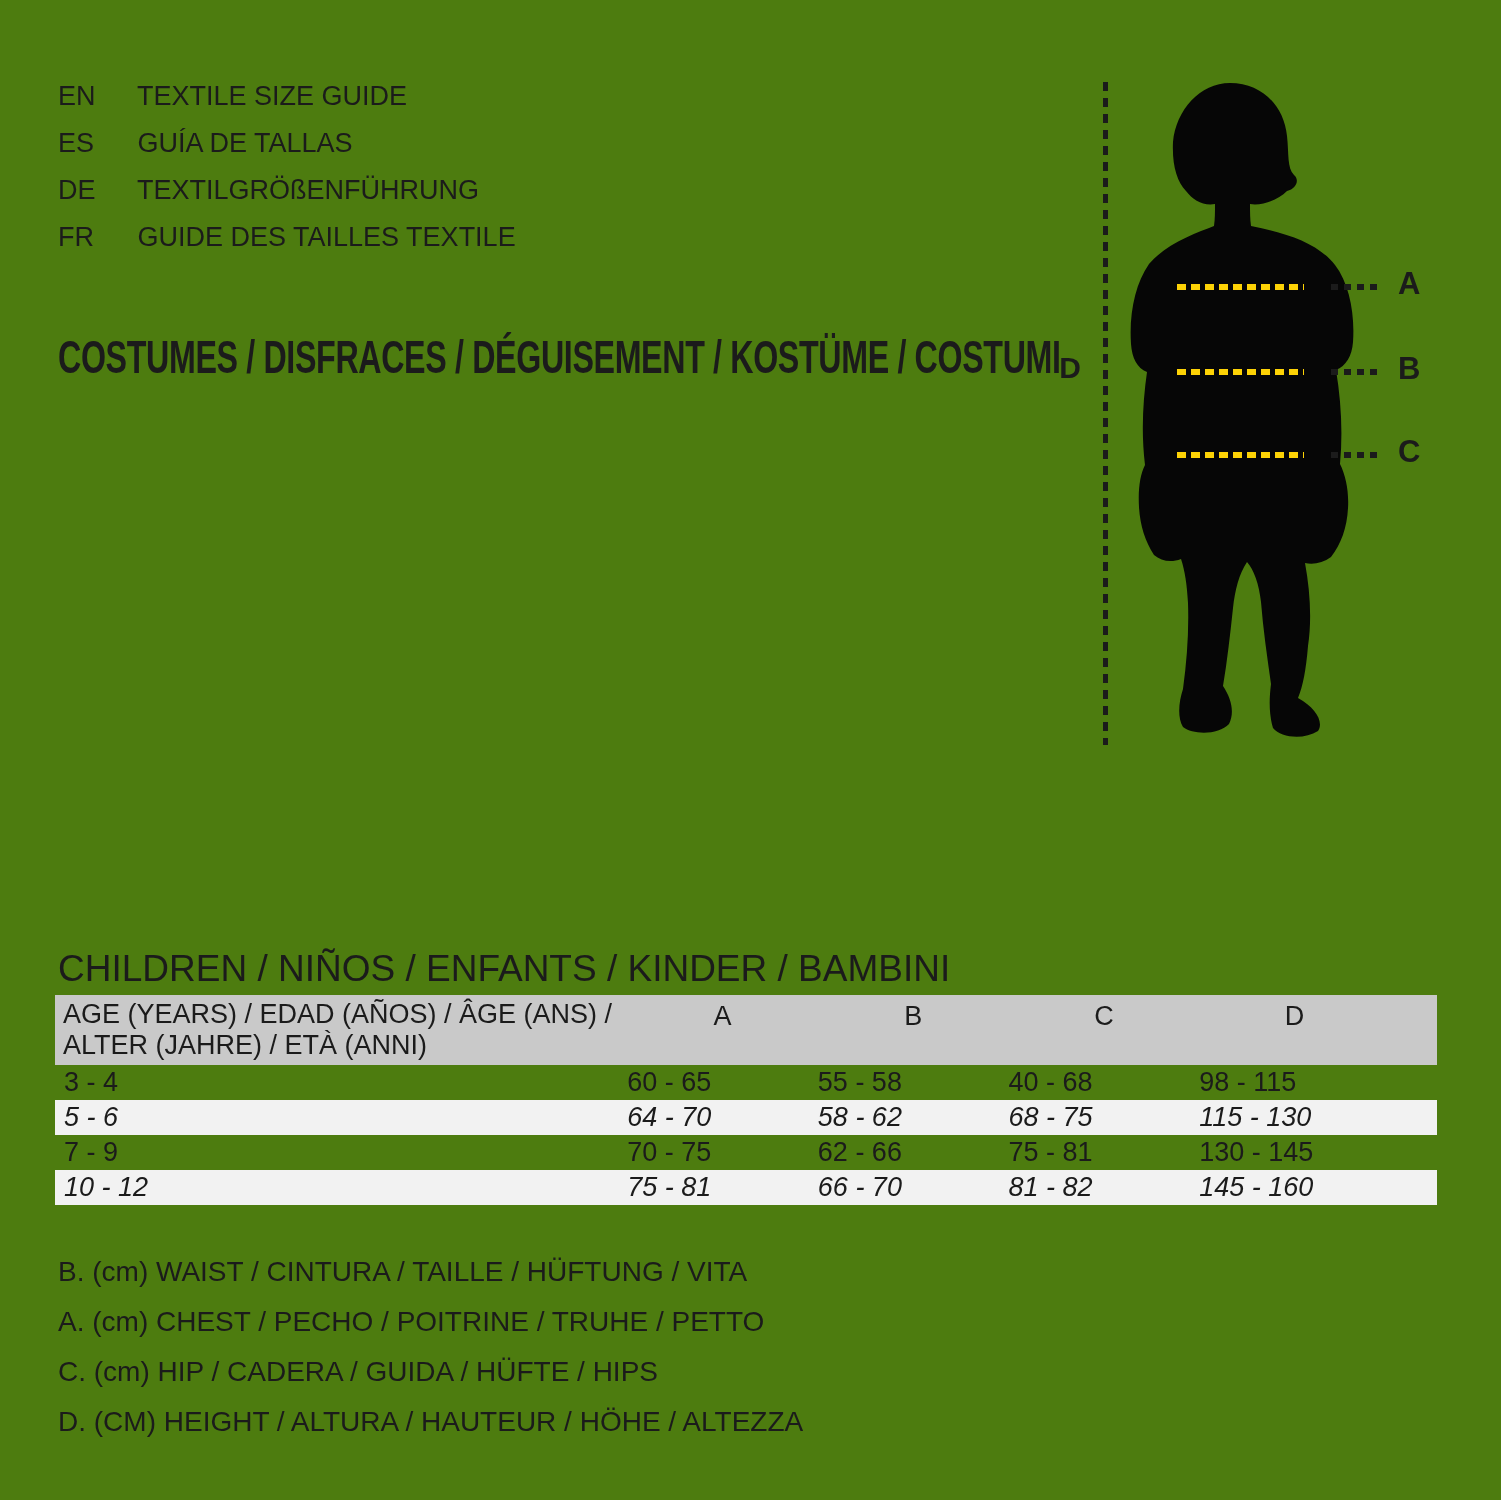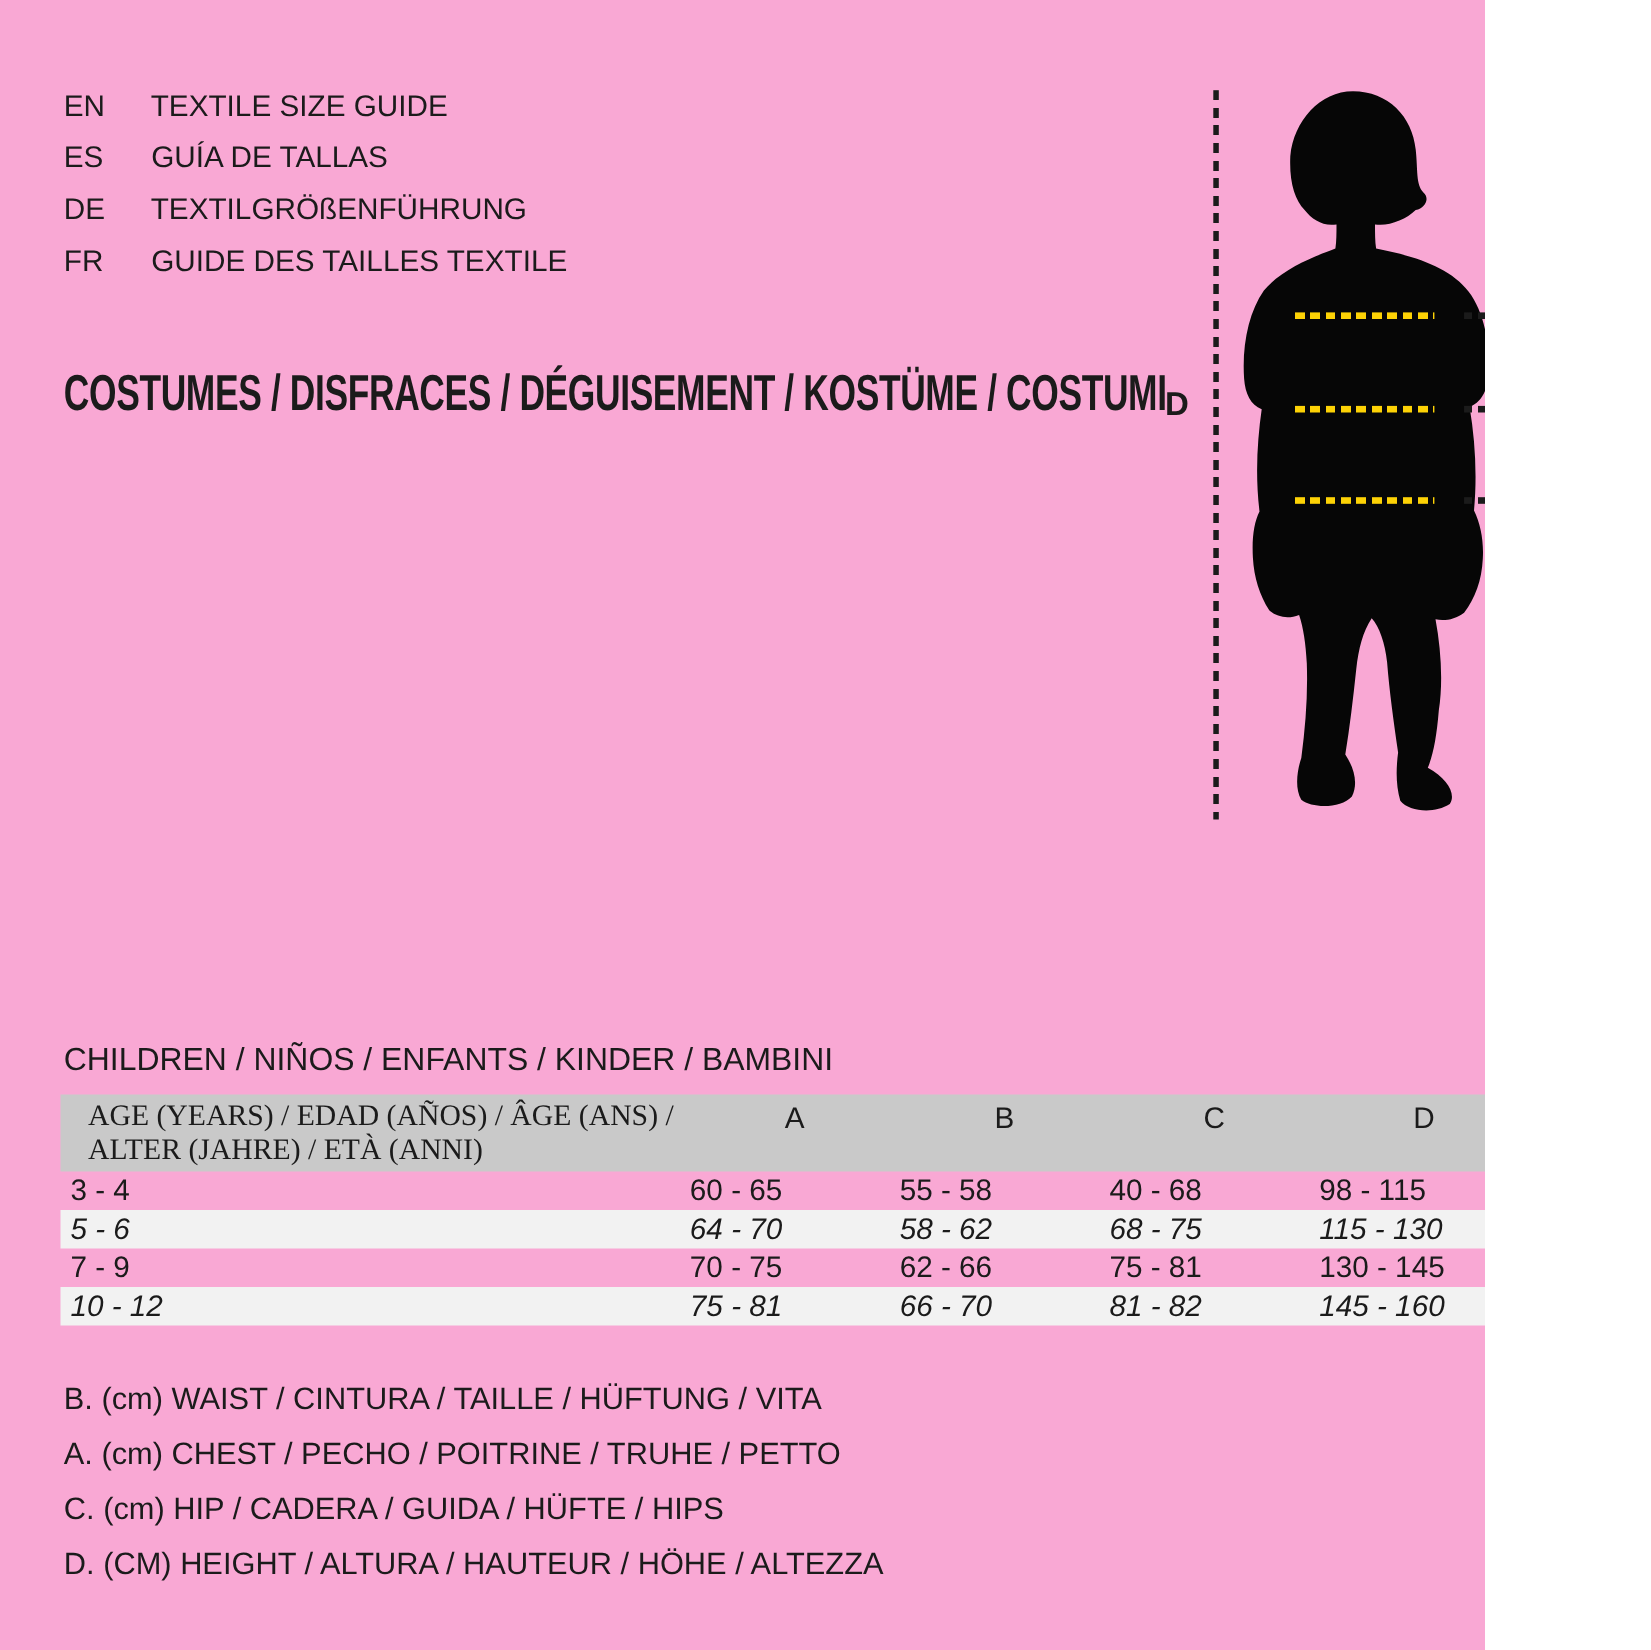--- a/index.html
+++ b/index.html
@@ -5,23 +5,23 @@
   :root {
     --text: #1b1b1b;
     --silhouette: #060606;
     --accent-yellow: #fdd205;
     --table-header-bg: #c9c9c9;
     --table-stripe-bg: #f2f2f2;
   }
   html, body { margin: 0; padding: 0; background: #ffffff; }
   .canvas {
     position: relative;
-    width: 1350px;
+    width: 1501px;
     height: 1500px;
-    background: #f9a8d4;
+    background: #4d7c0f;
     font-family: "Liberation Sans", sans-serif;
     color: var(--text);
     overflow: hidden;
   }
 
   
   .languages {
     position: absolute;
     left: 58px;
     top: 73px;
@@ -70,28 +70,28 @@
     background: repeating-linear-gradient(90deg, var(--text) 0 7px, transparent 7px 13px);
   }
   .mlabel {
     position: absolute; left: 358px; top: -21px; width: 44px;
     font-size: 31px; font-weight: bold;
   }
 
   
   .children-title {
     position: absolute; left: 58px; top: 948px; margin: 0;
-    font-size: 29px; font-weight: normal; white-space: nowrap;
+    font-size: 37px; font-weight: normal; white-space: nowrap;
   }
   .size-table { position: absolute; left: 55px; top: 995px; width: 1382px; font-size: 27px; }
   .thead {
     height: 70px; background: var(--table-header-bg);
     display: grid; grid-template-columns: 41.4% 13.8% 13.8% 13.8% 13.8%;
   }
-  .thead .age-cell { padding: 4px 0 0 25px; line-height: 31px; font-family: Liberation Serif, serif; }
+  .thead .age-cell { padding: 4px 0 0 8px; line-height: 31px; }
   .col-head { text-align: center; padding-top: 6px; }
   .trow {
     height: 35px;
     display: grid; grid-template-columns: 41.4% 13.8% 13.8% 13.8% 13.8%;
     align-items: center;
   }
   .trow .age-cell { padding-left: 9px; }
   .trow .num-cell { }
   .stripe { background: var(--table-stripe-bg); font-style: italic; }
 

